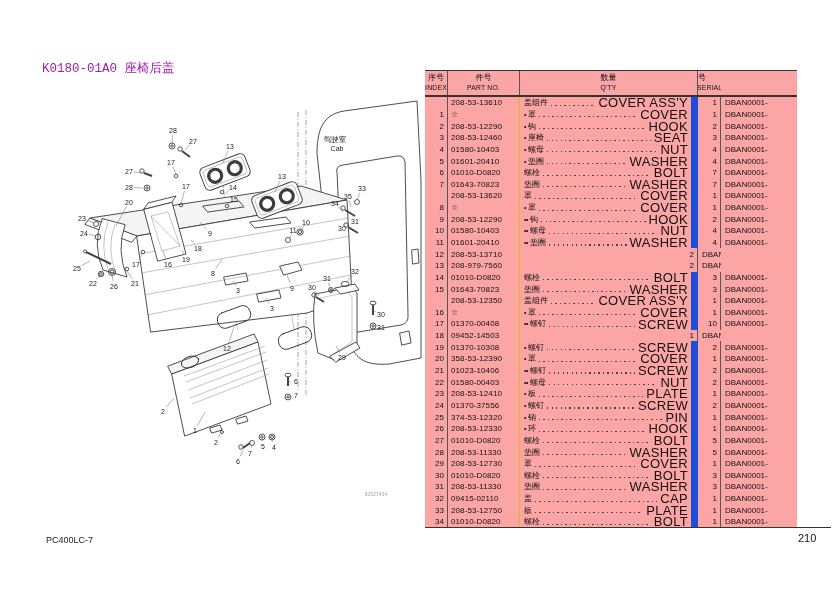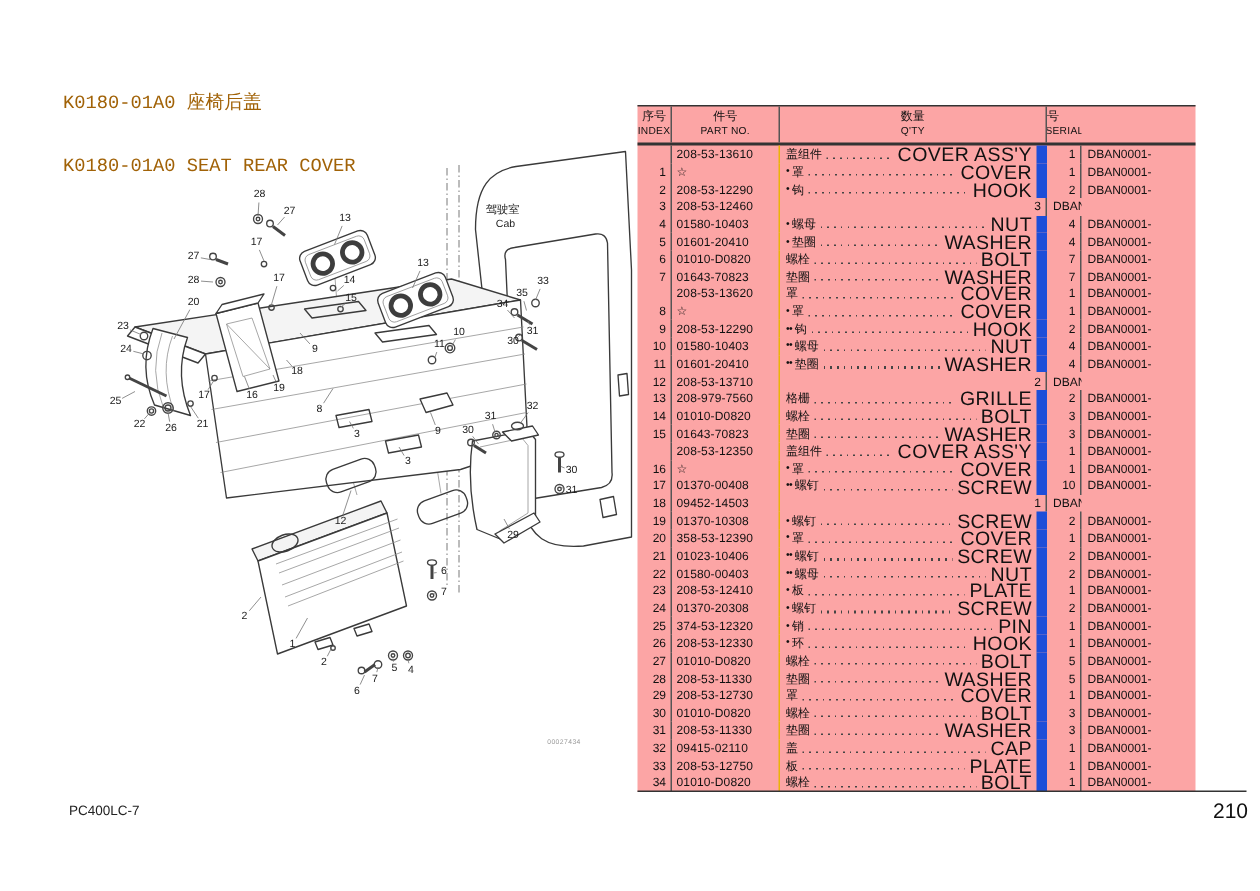--- a/index.html
+++ b/index.html
@@ -5,21 +5,21 @@
   html,body{margin:0;padding:0}
   body{
     width:840px;height:594px;position:relative;overflow:hidden;
     background:#ffffff;color:#111;
     font-family:"Liberation Sans",sans-serif;
   }
   
   .title{
     position:absolute;left:42px;top:34px;
     font-family:"Liberation Mono","DejaVu Sans Mono",monospace;
-    font-size:12.5px;line-height:14px;color:#a16207;white-space:pre;
+    font-size:12.5px;line-height:14px;color:#a21caf;white-space:pre;
   }
   
   #diagram-svg{position:absolute;left:0;top:0;width:840px;height:594px}
   .outline{stroke:#3a3a3a;fill:none;stroke-width:0.9;stroke-linejoin:round;stroke-linecap:round}
   .fillw{fill:#ffffff}
   .fillg{fill:#f4f4f4}
   .thin{stroke:#8a8a8a;stroke-width:0.5;fill:none}
   .dash{stroke:#6a6a6a;stroke-width:0.6;fill:none;stroke-dasharray:5 2 1 2}
   .hw{stroke:#444;fill:none;stroke-width:0.9}
   .hw-thick{stroke:#444;fill:none;stroke-width:2}
@@ -47,28 +47,27 @@
   .cn{white-space:nowrap;flex:none}
   .en{white-space:nowrap;flex:none;font-size:13px;letter-spacing:.3px}
   .dots{flex:1;position:relative;margin:0 3px;min-width:8px;height:100%}
   .dots::after{
     content:"";position:absolute;left:0;right:0;bottom:2.8px;height:1.1px;
     background-image:repeating-linear-gradient(to right,#444 0 1.1px,transparent 1.1px 4.5px);
   }
   .bottom-rule{position:absolute;left:425px;top:527px;width:406px;height:0;border-top:1.5px solid #333}
   
   .footer-model{position:absolute;left:46px;top:535px;font-size:9px;color:#222}
-  .footer-page{position:absolute;left:798px;top:532px;width:34px;text-align:right;font-size:14px;color:#111}
+  .footer-page{position:absolute;left:798px;top:532px;width:34px;text-align:left;font-size:11px;color:#111}
 </style>
 </head>
 <body>
 
 <div class="title">
   <div>K0180-01A0 座椅后盖</div>
-  <div>K0180-01A0 SEAT REAR COVER</div>
 </div>
 
 <svg id="diagram-svg" viewBox="0 0 840 594">
 
   <g>
     <path class="outline" d="M317,153 C317,124 327,114 344,111 L417,101 L421,180 L421,358 L389,364 C363,366 354,357 349,340 L327,245 Z"></path>
     <path class="outline" d="M337,173 Q335,166 343,165 L397,156 Q404,155 405,162 L408,315 Q409,323 401,325 L352,333 Q345,334 344,327 Z"></path>
     <line class="dash" x1="298" y1="112" x2="298" y2="390"></line>
     <line class="dash" x1="306" y1="110" x2="306" y2="396"></line>
     <path class="outline" d="M412,250 l6,-1 l1,14 l-6,1 z"></path>
@@ -358,20 +357,26 @@
           <div class="cn">钩</div>
           <div class="dots"></div>
           <div class="en">HOOK</div>
         </div>
         <div class="cell c-qty">2</div>
         <div class="cell c-serial">DBAN0001-</div>
       </div>
       <div class="trow">
         <div class="cell c-index">3</div>
         <div class="cell c-part">208-53-12460</div>
+        <div class="cell c-desc">
+          <div class="bullet">•</div>
+          <div class="cn">座椅</div>
+          <div class="dots"></div>
+          <div class="en">SEAT</div>
+        </div>
         <div class="cell c-qty">3</div>
         <div class="cell c-serial">DBAN0001-</div>
       </div>
       <div class="trow">
         <div class="cell c-index">4</div>
         <div class="cell c-part">01580-10403</div>
         <div class="cell c-desc">
           <div class="bullet">•</div>
           <div class="cn">螺母</div>
           <div class="dots"></div>
@@ -475,25 +480,20 @@
       </div>
       <div class="trow">
         <div class="cell c-index">12</div>
         <div class="cell c-part">208-53-13710</div>
         <div class="cell c-qty">2</div>
         <div class="cell c-serial">DBAN0001-</div>
       </div>
       <div class="trow">
         <div class="cell c-index">13</div>
         <div class="cell c-part">208-979-7560</div>
-        <div class="cell c-desc">
-          <div class="cn">格栅</div>
-          <div class="dots"></div>
-          <div class="en">GRILLE</div>
-        </div>
         <div class="cell c-qty">2</div>
         <div class="cell c-serial">DBAN0001-</div>
       </div>
       <div class="trow">
         <div class="cell c-index">14</div>
         <div class="cell c-part">01010-D0820</div>
         <div class="cell c-desc">
           <div class="cn">螺栓</div>
           <div class="dots"></div>
           <div class="en">BOLT</div>
@@ -608,21 +608,21 @@
           <div class="bullet">•</div>
           <div class="cn">板</div>
           <div class="dots"></div>
           <div class="en">PLATE</div>
         </div>
         <div class="cell c-qty">1</div>
         <div class="cell c-serial">DBAN0001-</div>
       </div>
       <div class="trow">
         <div class="cell c-index">24</div>
-        <div class="cell c-part">01370-20308</div>
+        <div class="cell c-part">01370-37556</div>
         <div class="cell c-desc">
           <div class="bullet">•</div>
           <div class="cn">螺钉</div>
           <div class="dots"></div>
           <div class="en">SCREW</div>
         </div>
         <div class="cell c-qty">2</div>
         <div class="cell c-serial">DBAN0001-</div>
       </div>
       <div class="trow">

